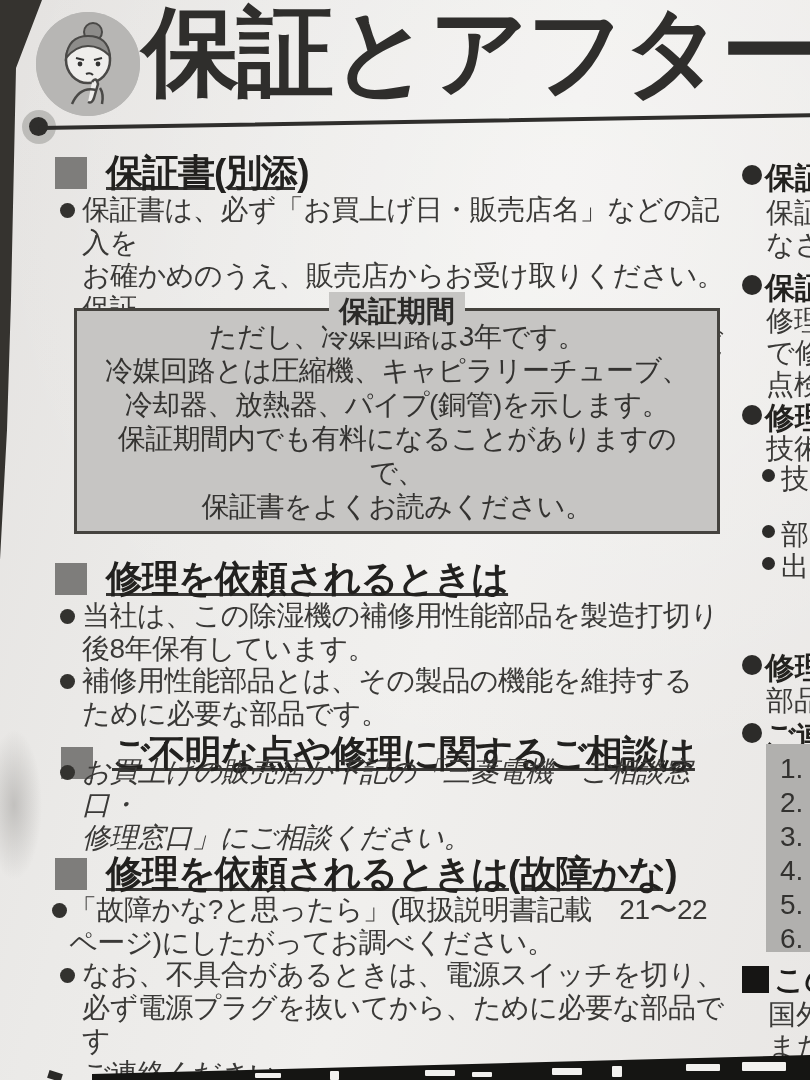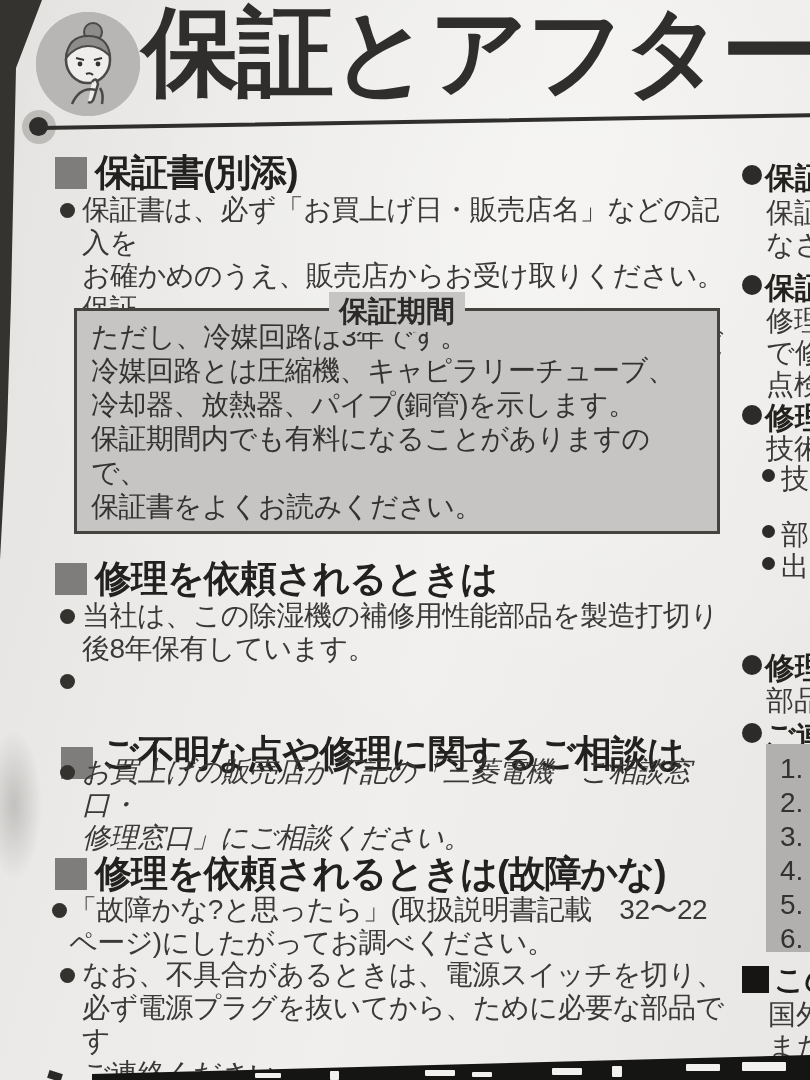--- a/index.html
+++ b/index.html
@@ -20,31 +20,31 @@
   .edge-notch{position:absolute;left:48px;top:1072px;width:14px;height:8px;background:#2a2927;transform:rotate(18deg);}
 
   
   .hdr-icon-circle{position:absolute;left:36px;top:12px;width:104px;height:104px;border-radius:50%;background:#b7b6b4;}
   .hdr-title{position:absolute;left:142px;top:-12px;font-size:97px;font-weight:800;letter-spacing:-2px;color:#2f2e2c;white-space:nowrap;}
   .hdr-rule{position:absolute;left:38px;top:126px;width:790px;height:4px;background:#2f2e2c;transform:rotate(-0.95deg);transform-origin:left center;border-radius:2px;}
   .hdr-dot-halo{position:absolute;left:22px;top:110px;width:34px;height:34px;border-radius:50%;background:#9b9a98;opacity:.55;}
   .hdr-dot{position:absolute;left:29px;top:117px;width:19px;height:19px;border-radius:50%;background:#2f2e2c;}
 
   
-  .sec-h{position:absolute;display:flex;align-items:center;gap:8px;white-space:nowrap;}
+  .sec-h{position:absolute;display:flex;align-items:center;gap:19px;white-space:nowrap;text-decoration:underline;}
   .sec-sq{width:32px;height:32px;background:#7e7d7b;flex:0 0 auto;}
   .sec-h .t{font-size:37px;font-weight:800;letter-spacing:-1px;color:#22211f;}
 
   
   .bul{position:absolute;display:flex;align-items:flex-start;gap:7px;}
   .dot{width:15px;height:15px;border-radius:50%;background:#33322f;flex:0 0 auto;margin-top:10px;}
   .bul .t{font-size:28px;line-height:33px;color:#3a3937;white-space:pre-line;letter-spacing:-0.5px;}
 
   
-  .wbox{position:absolute;left:74px;top:308px;width:646px;height:226px;background:#c6c5c3;border:3px solid #45433f;box-sizing:border-box;}
+  .wbox{position:absolute;left:74px;top:308px;width:646px;height:226px;background:#c6c5c3;border:3px solid #45433f;box-sizing:border-box;text-align:center;}
   .wbox-title{position:absolute;left:50%;top:-19px;transform:translateX(-50%);background:#c6c5c3;padding:0 10px;
     font-size:29px;font-weight:800;color:#2b2a28;white-space:nowrap;}
   .wbox-body{padding:9px 14px 0 14px;font-size:28px;line-height:34px;color:#343331;letter-spacing:-0.5px;}
   .wbox-line1{display:block;padding-left:148px;}
   .multiline{white-space:pre-line;}
 
   
   .rc-item{position:absolute;display:flex;align-items:flex-start;white-space:nowrap;}
   .rc-item .bigdot{width:20px;height:20px;border-radius:50%;background:#2c2b29;flex:0 0 auto;margin-top:7px;margin-right:3px;}
   .rc-item .subdot{width:13px;height:13px;border-radius:50%;background:#2c2b29;flex:0 0 auto;margin-top:9px;margin-right:6px;}
@@ -119,39 +119,41 @@
     <span class="sec-sq"></span>
     <span class="t">修理を依頼されるときは</span>
   </div>
   <div class="bul" style="left:60px;top:599px;width:680px;">
     <span class="dot"></span>
     <span class="t">当社は、この除湿機の補修用性能部品を製造打切り
 後8年保有しています。</span>
   </div>
   <div class="bul" style="left:60px;top:664px;width:680px;">
     <span class="dot"></span>
+    <span class="t">補修用性能部品とは、その製品の機能を維持する
+ために必要な部品です。</span>
   </div>
 
   <div class="sec-h" style="left:61px;top:729px;align-items:flex-end;">
     <span class="sec-sq"></span>
     <span class="t">ご不明な点や修理に関するご相談は</span>
   </div>
   <div class="bul" style="left:60px;top:755px;width:680px;font-style:italic;">
     <span class="dot"></span>
     <span class="t">お買上げの販売店か下記の「三菱電機　ご相談窓口・
 修理窓口」にご相談ください。</span>
   </div>
 
   <div class="sec-h" style="left:55px;top:849px;">
     <span class="sec-sq"></span>
     <span class="t">修理を依頼されるときは(故障かな)</span>
   </div>
   <div class="bul" style="left:52px;top:893px;width:690px;gap:2px;">
     <span class="dot"></span>
-    <span class="t">「故障かな?と思ったら」(取扱説明書記載　32〜22
+    <span class="t">「故障かな?と思ったら」(取扱説明書記載　21〜22
 ページ)にしたがってお調べください。</span>
   </div>
   <div class="bul" style="left:60px;top:958px;width:690px;">
     <span class="dot"></span>
     <span class="t">なお、不具合があるときは、電源スイッチを切り、
 必ず電源プラグを抜いてから、ために必要な部品です
 ご連絡ください。</span>
   </div>
 
   <div class="rc-item" style="left:742px;top:158px;">

